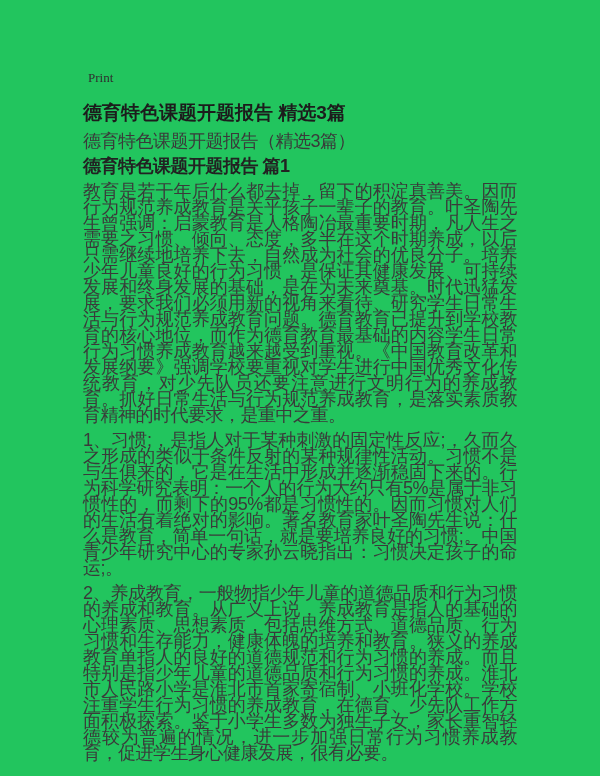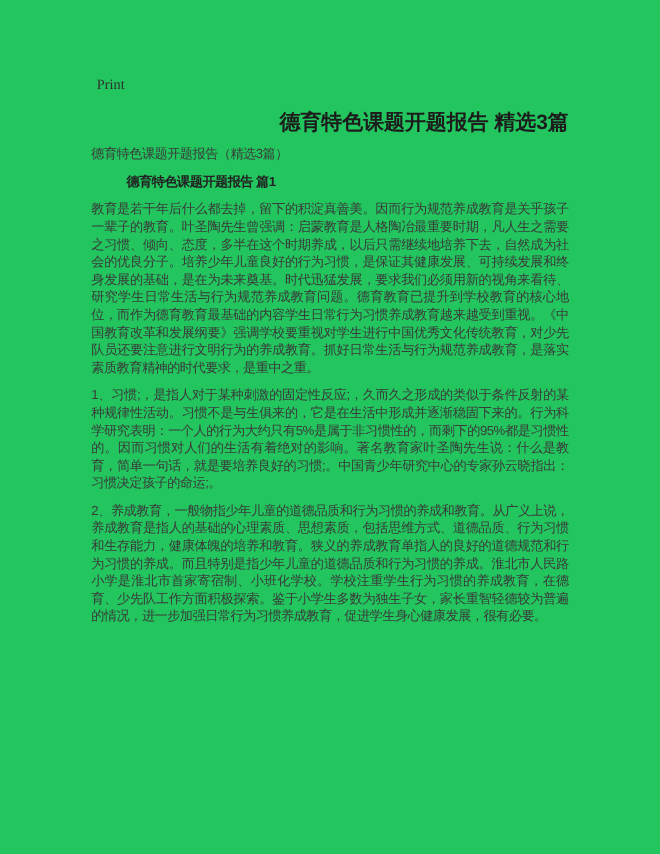--- a/index.html
+++ b/index.html
@@ -9,29 +9,29 @@
     font-family: "Liberation Sans", sans-serif;
   }
   .page { width: 600px; height: 776px; padding: 68px 83px 0 83px; background: #22c55e; }
   .print-label {
     font-family: "Liberation Serif", "DejaVu Serif", serif;
     font-size: 13px; line-height: 16px; color: #2f2f2f;
     margin: 0 0 16px 5px; cursor: pointer; display: inline-block;
   }
   .doc-title {
     font-size: 19px; line-height: 22px; font-weight: bold;
-    color: #1c1c1c; text-align: right; margin: 0 0 9px 0;
+    color: #1c1c1c; text-align: left; margin: 0 0 9px 0;
     letter-spacing: 0px;
   }
   .blk {
-    font-size: 12px; line-height: 16px; letter-spacing: -0.5px;
+    font-size: 18px; line-height: 16px; letter-spacing: -0.5px;
     color: #3a3a3a; text-align: justify; margin: 0 0 9px 0;
     font-weight: normal;
   }
-  .bold { font-weight: bold; color: #222222; margin-left: 32px; }
+  .bold { font-weight: bold; color: #222222; }
 </style>
 </head>
 <body>
 
 <div class="page">
 
   <div class="print-label">Print</div>
 
   <h1 class="doc-title">德育特色课题开题报告 精选3篇</h1>
 

